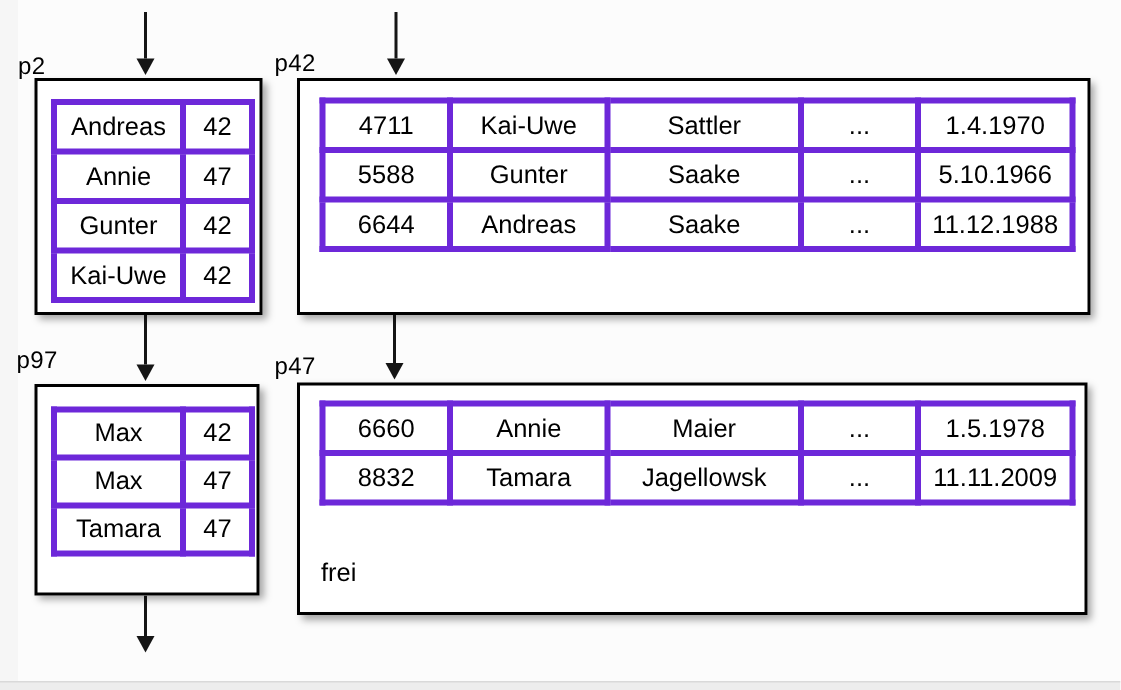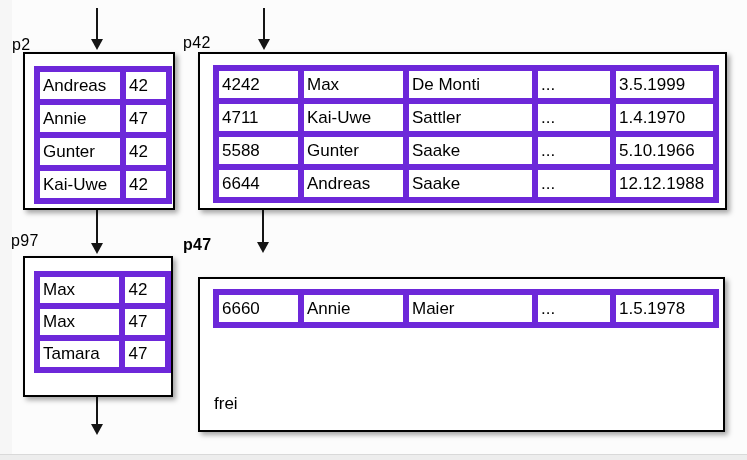--- a/index.html
+++ b/index.html
@@ -26,39 +26,40 @@
   }
   .pagebox {
     position: absolute;
     background: #fff;
     border: 2.5px solid #000;
     box-shadow: 3px 3px 5px rgba(0,0,0,0.35);
   }
   #box-p2  { left: 23px;  top: 52px;  width: 152px; height: 158px; }
   #box-p42 { left: 198px; top: 52px;  width: 529px; height: 158px; }
   #box-p97 { left: 23px;  top: 256px; width: 150px; height: 141px; }
-  #box-p47 { left: 198px; top: 255px; width: 527px; height: 155px; margin-top: 22px; }
+  #box-p47 { left: 198px; top: 255px; width: 527px; height: 155px; }
   .pagelabel {
     position: absolute;
     font-size: 16px;
     line-height: 17px;
     letter-spacing: 0.3px;
   }
   #label-p2  { left: 12px;  top: 36px; }
   #label-p42 { left: 183px; top: 34px; text-align: right; }
   #label-p97 { left: 11px;  top: 232px; }
-  #label-p47 { left: 183px; top: 236px; font-weight: bold; }
+  #label-p47 { left: 183px; top: 236px; }
   table.rec {
     position: absolute;
     border-collapse: collapse;
     table-layout: fixed;
   }
   table.rec td {
-    border: 6px solid #6d28d9;
+    border: 4px solid #6d28d9;
     background: #fff;
+    text-align: center;
     vertical-align: middle;
     font-size: 17px;
     padding: 0 3px;
     height: 33px;
     overflow: hidden;
     white-space: nowrap;
   }
   #table-p2  { left: 9px;  top: 12px; }
   #table-p97 { left: 9px;  top: 13px; }
   #table-p97 td { height: 32px; }
@@ -159,47 +160,40 @@
   <div class="pagebox" id="box-p42">
     <table class="rec" id="table-p42">
       <colgroup>
           <col class="col-id">
           <col class="col-first">
           <col class="col-last">
           <col class="col-dots">
           <col class="col-date">
         </colgroup>
       <tbody>
-          <tr>
-        <td>4242</td>
-        <td>Max</td>
-        <td>De Monti</td>
-        <td>...</td>
-        <td>3.5.1999</td>
-      </tr>
       <tr>
         <td>4711</td>
         <td>Kai-Uwe</td>
         <td>Sattler</td>
         <td>...</td>
         <td>1.4.1970</td>
       </tr>
       <tr>
         <td>5588</td>
         <td>Gunter</td>
         <td>Saake</td>
         <td>...</td>
         <td>5.10.1966</td>
       </tr>
       <tr>
         <td>6644</td>
         <td>Andreas</td>
         <td>Saake</td>
         <td>...</td>
-        <td>12.12.1988</td>
+        <td>11.12.1988</td>
       </tr>
     </tbody>
       </table>
   </div>
 
   <div class="pagebox" id="box-p97">
     <table class="rec" id="table-p97">
       <colgroup>
           <col class="col-name">
           <col class="col-val">
@@ -231,19 +225,26 @@
           <col class="col-date">
         </colgroup>
       <tbody>
           <tr>
         <td>6660</td>
         <td>Annie</td>
         <td>Maier</td>
         <td>...</td>
         <td>1.5.1978</td>
       </tr>
+      <tr>
+        <td>8832</td>
+        <td>Tamara</td>
+        <td>Jagellowsk</td>
+        <td>...</td>
+        <td>11.11.2009</td>
+      </tr>
     </tbody>
       </table>
     <div class="frei">frei</div>
   </div>
 
   <div class="strip-bottom"></div>
 </div>
 
 </body></html>

